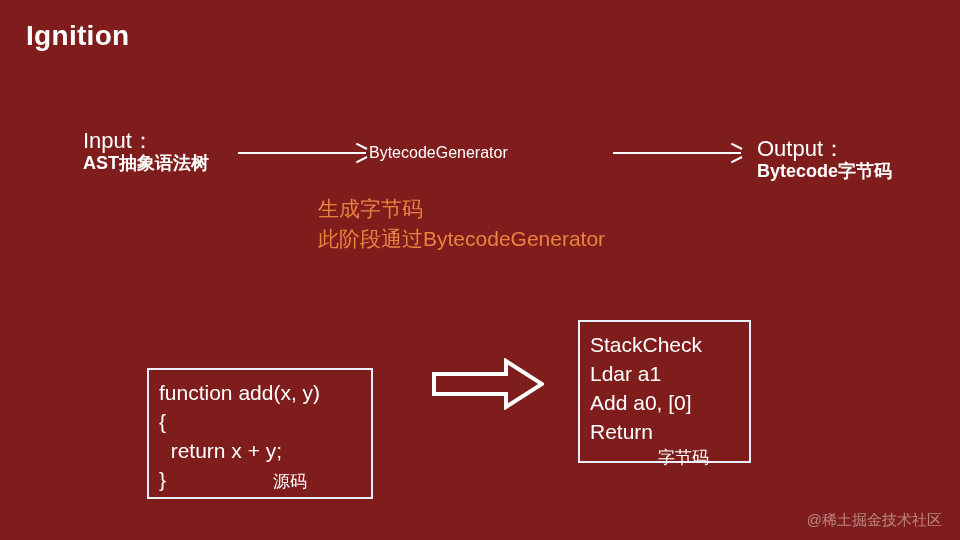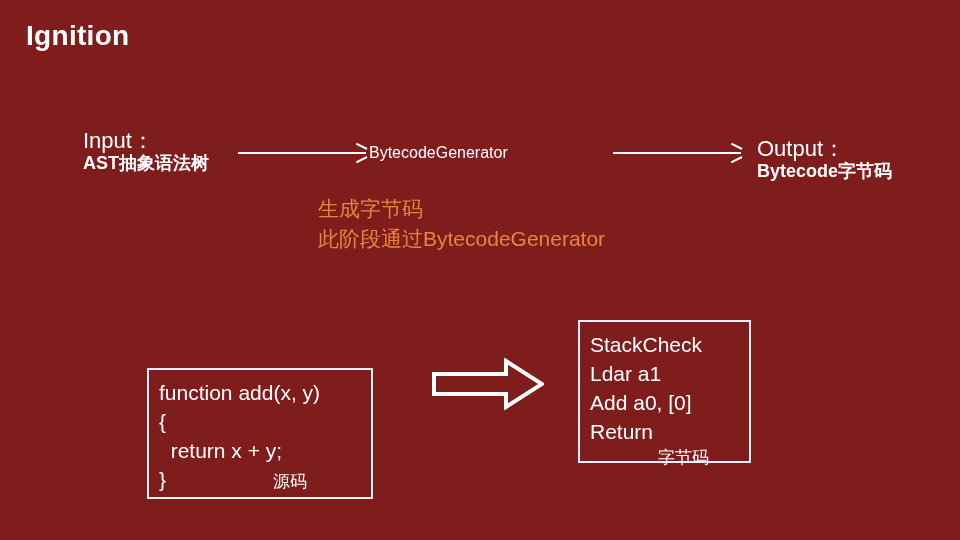--- a/index.html
+++ b/index.html
@@ -249,14 +249,15 @@
 
   <div class="code-box" id="box-bytecode">StackCheck
 Ldar a1
 Add a0, [0]
 Return</div>
 
   <div class="caption" id="caption-source">源码</div>
 
   <div class="caption" id="caption-bytecode">字节码</div>
 
+  <div id="watermark">@稀土掘金技术社区</div>
 
 </div>
 
 </body></html>

